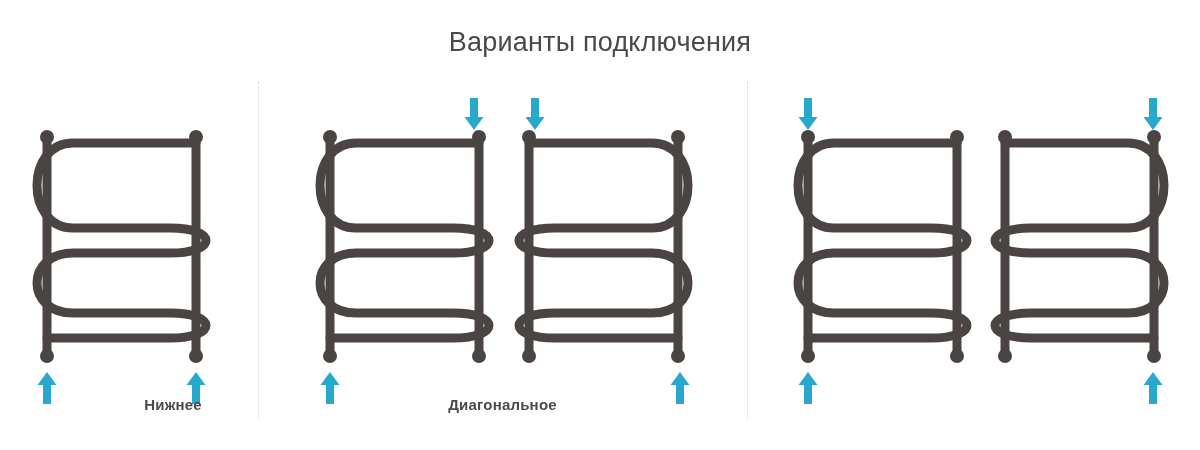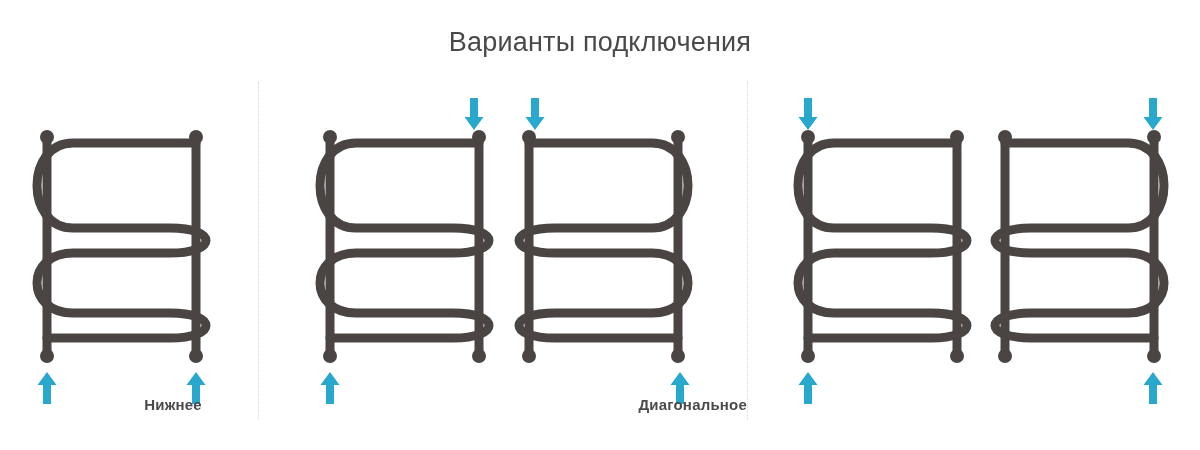--- a/index.html
+++ b/index.html
@@ -35,21 +35,21 @@
   .section-label {
     position: absolute;
     top: 396px;
     text-align: center;
     font-size: 15px;
     font-weight: 700;
     color: #4a4a4a;
     letter-spacing: 0.2px;
   }
   #label-bottom   { left: 0px;   width: 258px; margin-left: 44px; }
-  #label-diagonal { left: 258px; width: 489px; text-align: right; }
+  #label-diagonal { left: 258px; width: 489px; }
   #label-vertical { left: 747px; width: 453px; }
 
   .divider {
     position: absolute;
     top: 82px;
     width: 1px;
     height: 338px;
     border-left: 1px dotted #d8d8d8;
   }
   #divider-1 { left: 258px; }

